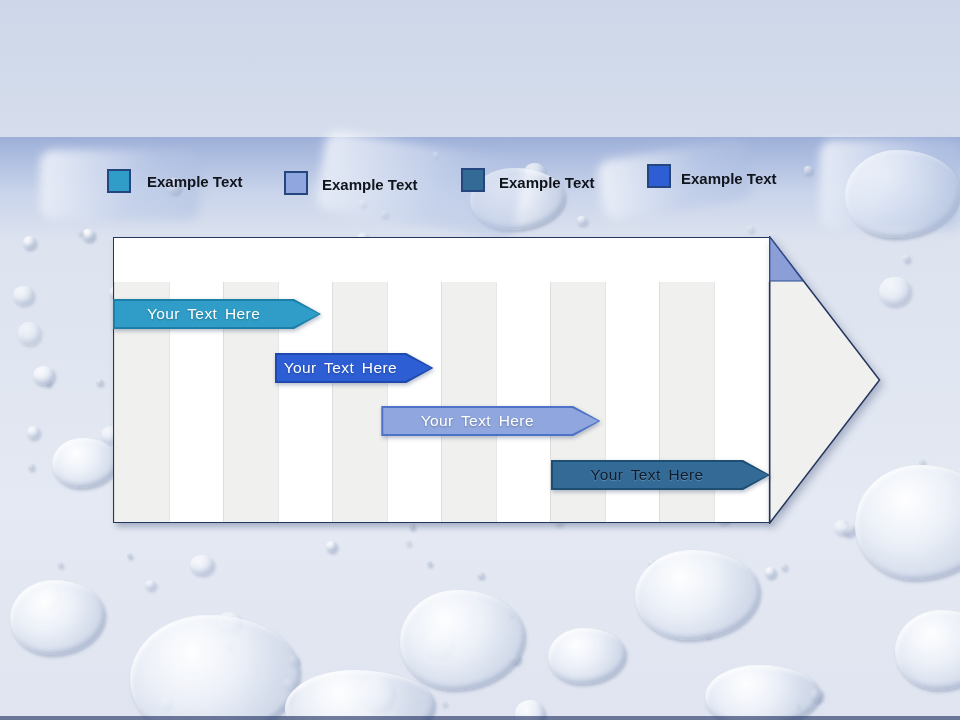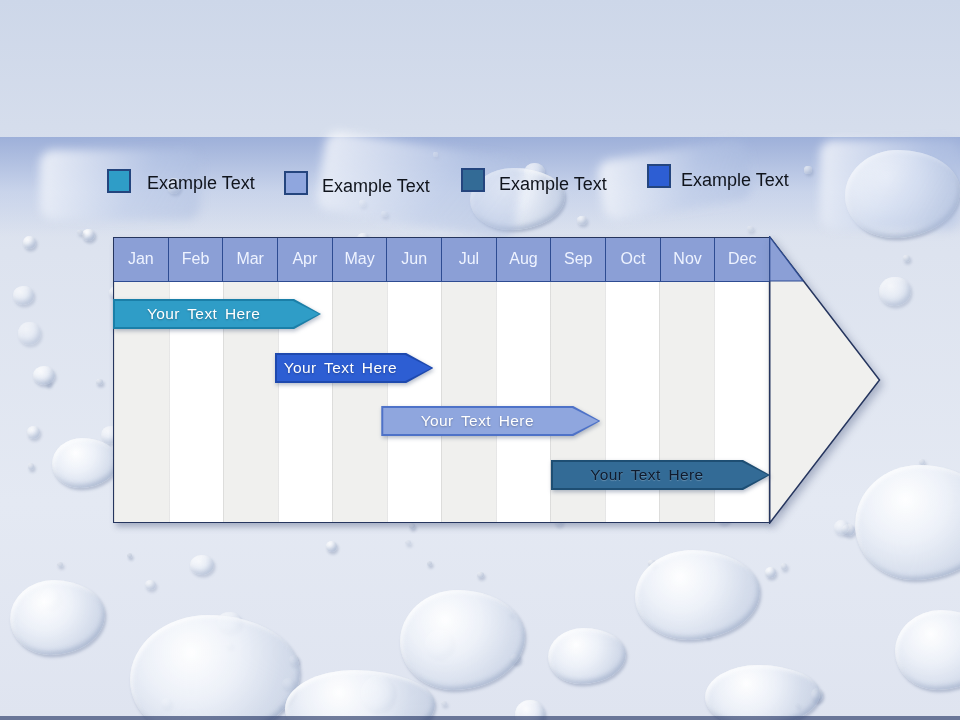--- a/index.html
+++ b/index.html
@@ -22,21 +22,21 @@
   
   .header{position:absolute;left:0;top:0;width:960px;height:137px;z-index:3;
     background:linear-gradient(180deg,#31519b 0%,#3c5ca8 45%,#5c7ec6 100%);}
   .title{position:absolute;left:68px;top:60px;margin:0;color:#ffffff;font-size:31px;letter-spacing:0.2px;white-space:nowrap;}
   .title-bold{font-weight:700;}
   .title-rest{font-weight:400;margin-left:9px;opacity:0.97;}
   
   .legend{position:absolute;left:0;top:0;width:960px;height:0;z-index:2;}
   .lg-item{position:absolute;top:163px;height:36px;}
   .lg-swatch{position:absolute;width:24px;height:24px;box-sizing:border-box;border:2px solid #24457e;}
-  .lg-label{position:absolute;font-size:18px;font-weight:400;color:#10141c;white-space:nowrap;}
+  .lg-label{position:absolute;font-size:15px;font-weight:700;color:#10141c;white-space:nowrap;}
   
   .timeline{position:absolute;inset:0;z-index:2;}
   .tl-body{position:absolute;left:113px;top:237px;width:657px;height:286px;box-sizing:border-box;
     border:1.5px solid #25355e;background:#ffffff;box-shadow:3px 4px 6px rgba(90,105,140,0.45);}
   .tl-months{position:absolute;left:0;top:0;right:0;height:44px;display:flex;
     background:#8b9fd6;border-bottom:1.5px solid #2e4c92;box-sizing:border-box;}
   .tl-month{flex:1;text-align:center;line-height:42px;font-size:16px;color:#eef3ff;
     border-right:1.5px solid #2e4c92;box-sizing:border-box;overflow:hidden;}
   .tl-month:last-child{border-right:none;}
   .tl-grid{position:absolute;left:0;top:44px;right:0;bottom:0;
@@ -185,34 +185,20 @@
         <span class="lg-label" style="left: 38px; top: 11px;">Example Text</span>
       </div>
       <div class="lg-item" style="left: 647px;">
         <div class="lg-swatch" style="background: rgb(45, 94, 211); top: 1px;"></div>
         <span class="lg-label" style="left: 34px; top: 7px;">Example Text</span>
       </div>
     </div>
 
   <div class="timeline">
     <div class="tl-body">
-      <div class="tl-months">
-          <div class="tl-month">Jan</div>
-          <div class="tl-month">Feb</div>
-          <div class="tl-month">Mar</div>
-          <div class="tl-month">Apr</div>
-          <div class="tl-month">May</div>
-          <div class="tl-month">Jun</div>
-          <div class="tl-month">Jul</div>
-          <div class="tl-month">Aug</div>
-          <div class="tl-month">Sep</div>
-          <div class="tl-month">Oct</div>
-          <div class="tl-month">Nov</div>
-          <div class="tl-month">Dec</div>
-        </div>
       <div class="tl-grid"></div>
     </div>
     <svg class="tl-arrowhead" width="113" height="288" viewBox="0 0 113 288">
       <polygon points="0.75,1 110.5,144 0.75,287" fill="#f0f0ee" stroke="#25355e" stroke-width="1.5"></polygon>
       <polygon points="0.75,1 34,45 0.75,45" fill="#8b9fd6" stroke="#2e4c92" stroke-width="1.2"></polygon>
     </svg>
     <div id="bars-layer">
         <div class="bar" style="left: 113px; top: 299px; width: 208.05px; height: 30px;">
           <div class="bar-shape" style="background: rgb(27, 127, 168);"></div>
           <div class="bar-fill" style="background: rgb(47, 157, 199);"></div>

